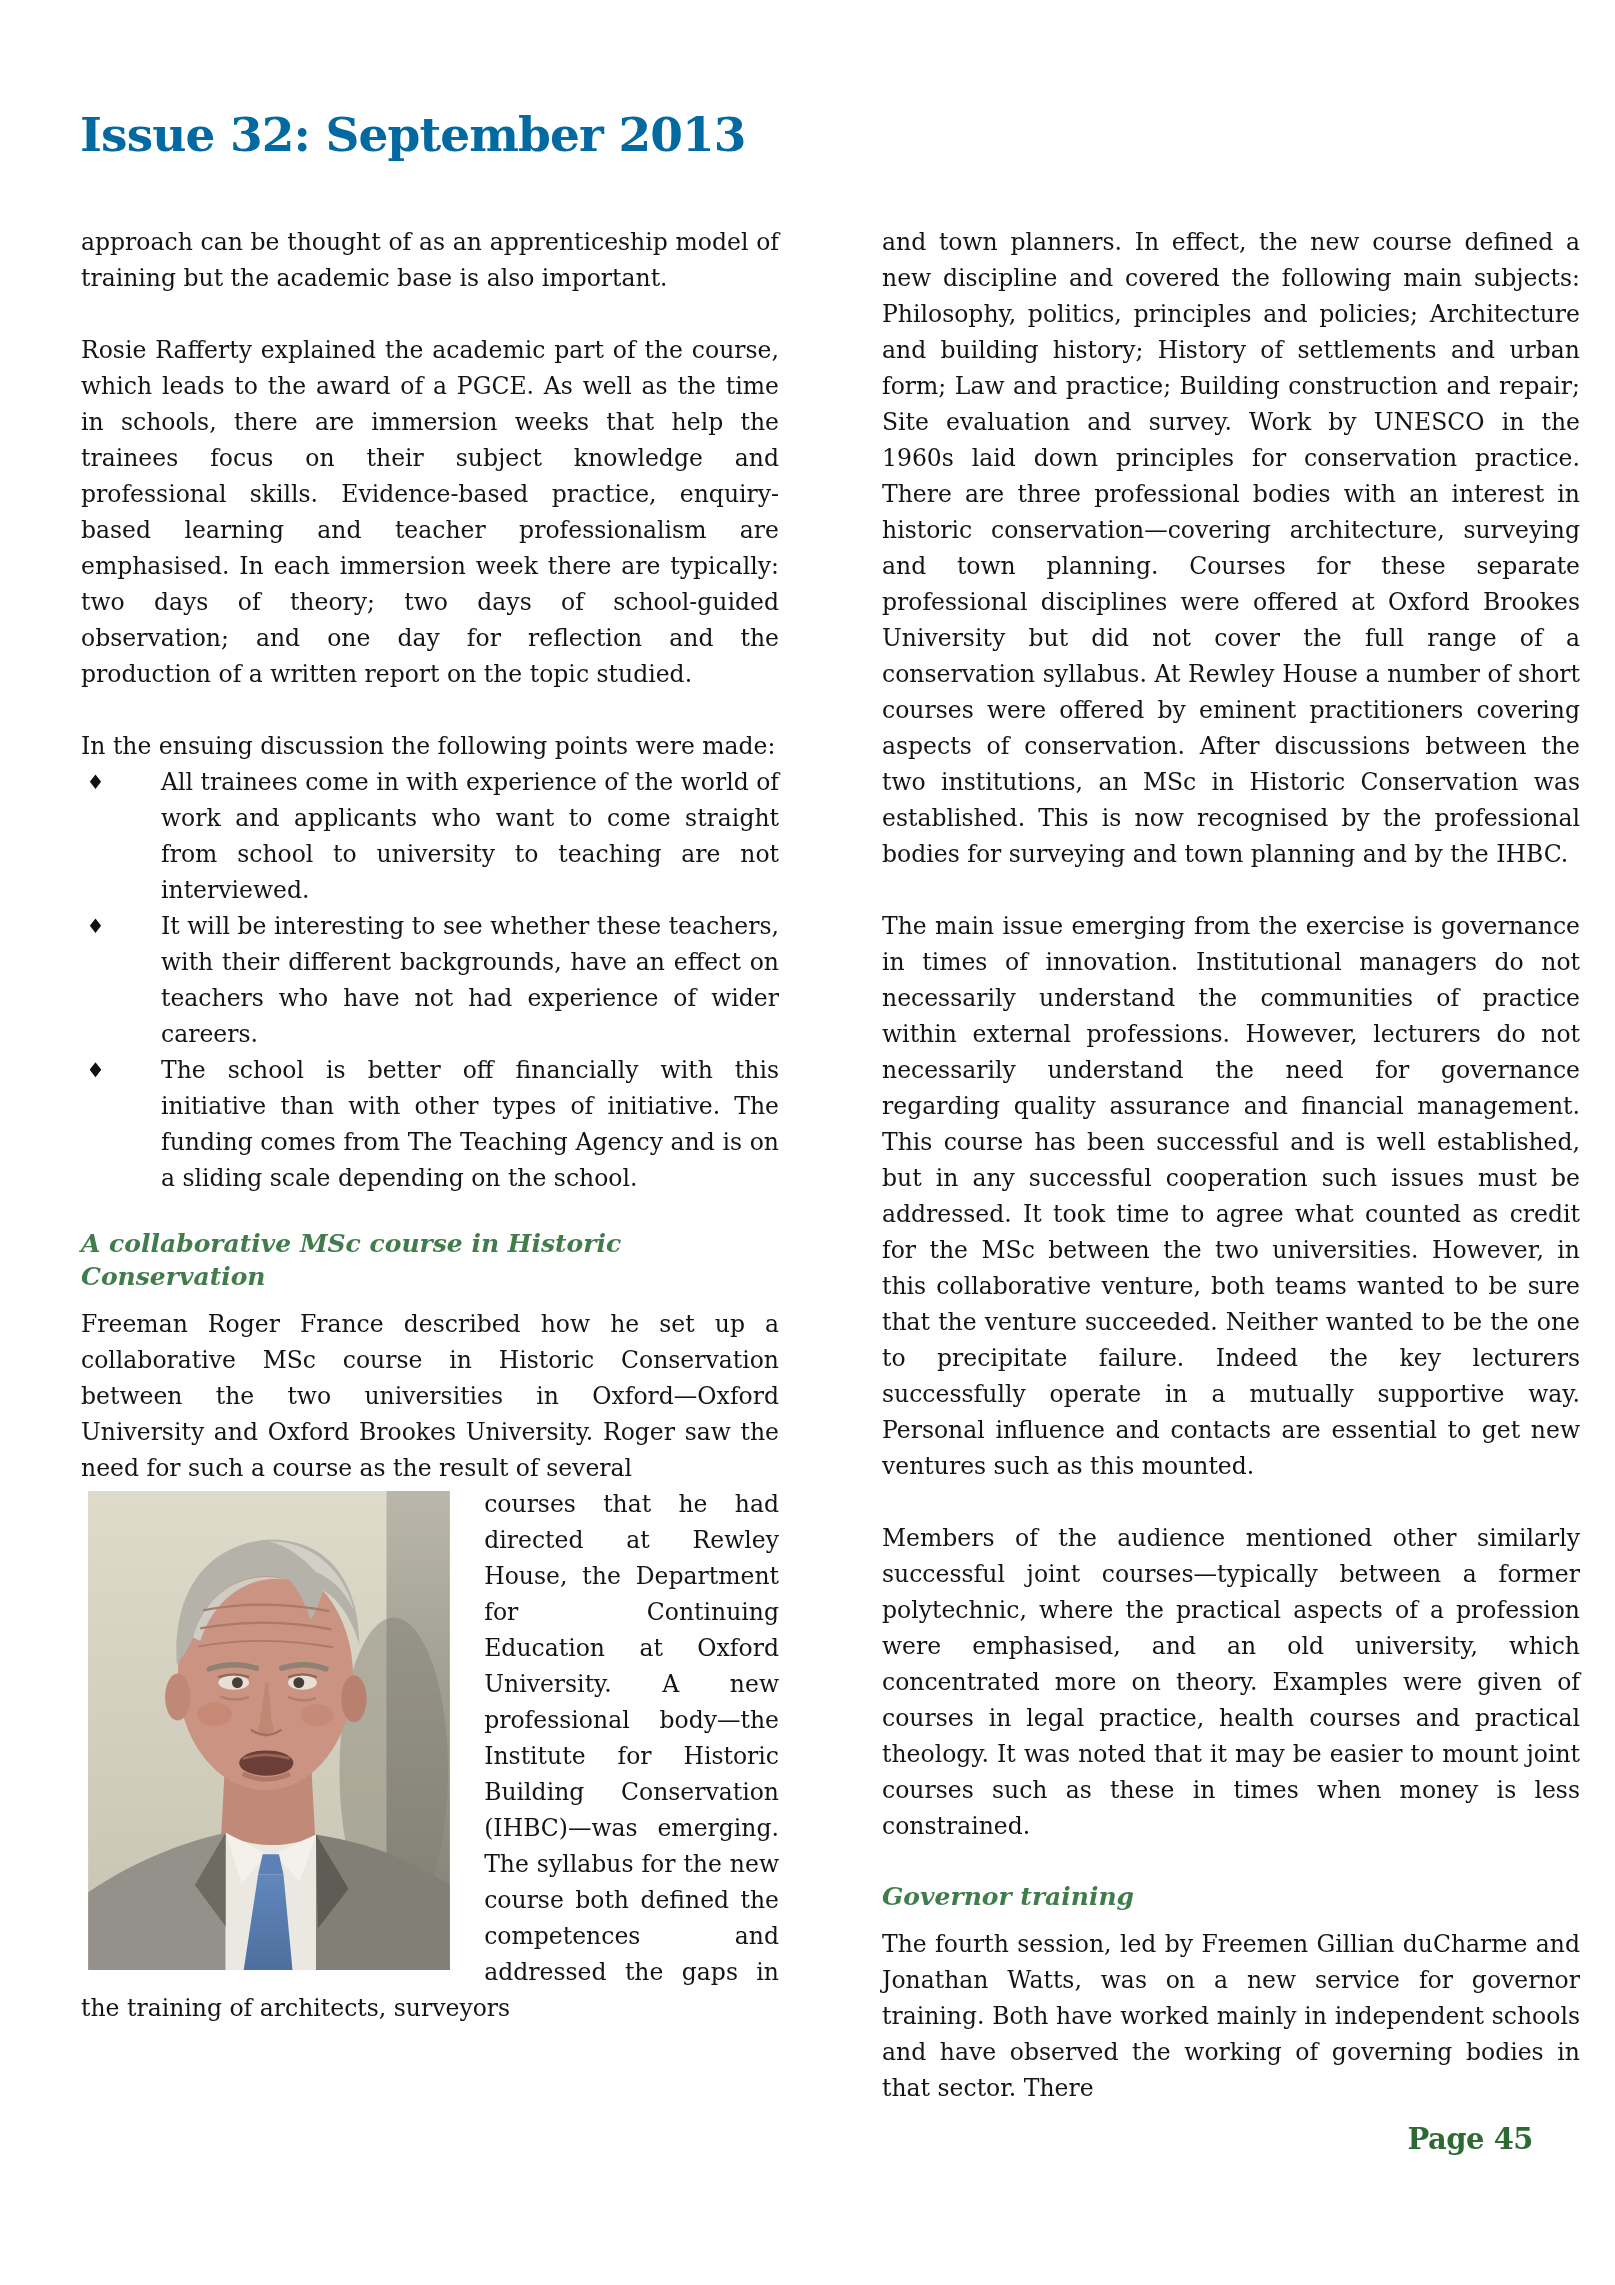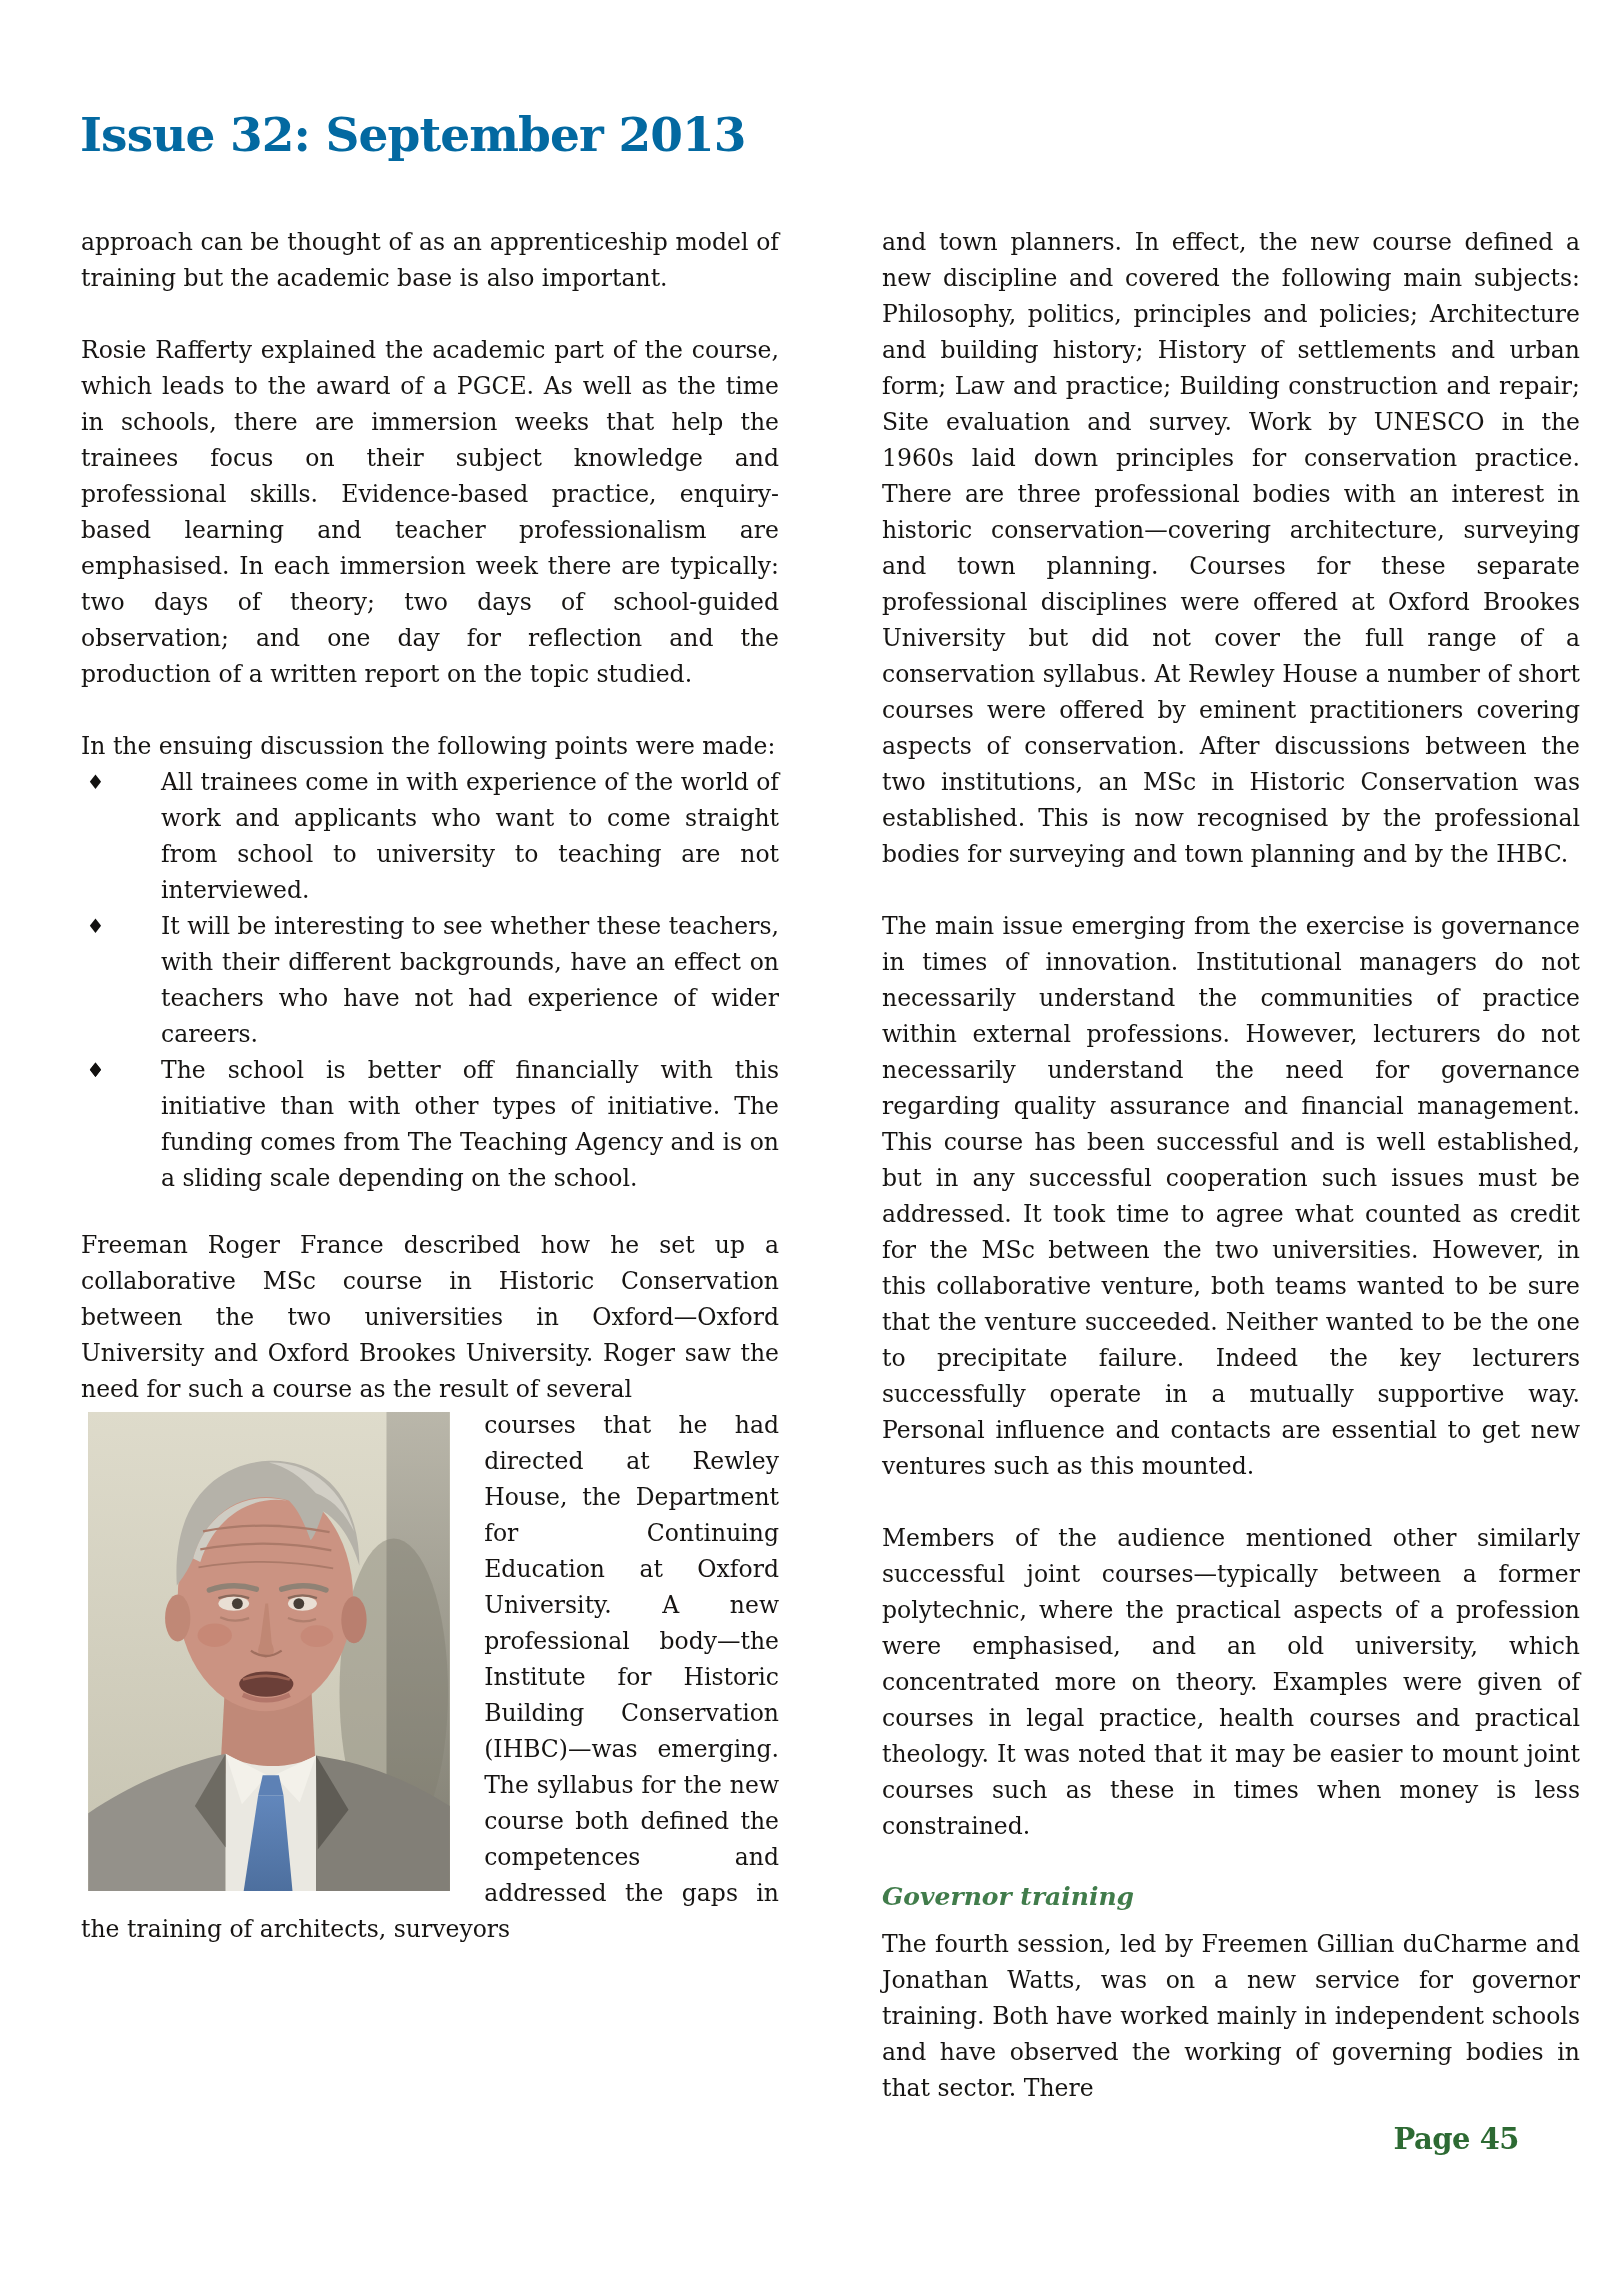--- a/index.html
+++ b/index.html
@@ -32,21 +32,21 @@
   }
   .subhead.gov{margin-top:17px;}
   .msc-wrap{overflow:hidden;}
   .msc-wrap::after{content:"";display:block;clear:both;}
   .portrait{
     float:left;width:362px;height:479px;margin:5.4px 34px 9px 7.2px;
     display:block;background:#d8d5c5;
   }
   .portrait svg{display:block;width:362px;height:479px;}
   .page-number{
-    position:absolute;right:97px;top:2122px;
+    position:absolute;right:83px;top:2122px;
     font-size:29px;font-weight:bold;letter-spacing:-0.5px;
     color:#2d6a33;white-space:nowrap;
   }
 </style>
 </head>
 <body>
 
 <div class="page">
 
   <div class="page-title">Issue 32: September 2013</div>
@@ -67,20 +67,21 @@
       </li>
       <li>
         <span class="diamond">♦</span>
       </li>
       <li>
         <span class="diamond">♦</span>
         <span>The school is better off financially with this initiative than with other types of initiative. The funding comes from The Teaching Agency and is on a sliding scale depending on the school.</span>
       </li>
     </ul>
 
+    <h3 class="subhead">A collaborative MSc course in Historic Conservation</h3>
 
     <p class="body-text tight">Freeman Roger France described how he set up a collaborative MSc course in Historic Conservation between the two universities in Oxford—Oxford University and Oxford Brookes University. Roger saw the need for such a course as the result of several</p>
 
     <div class="msc-wrap">
       <span class="portrait">
         <svg viewBox="0 0 400 530" xmlns="http://www.w3.org/2000/svg">
           <defs>
             <linearGradient id="bgGrad" x1="0" y1="0" x2="0" y2="1">
               <stop offset="0" stop-color="#dedbcb"></stop>
               <stop offset="1" stop-color="#c6c3b1"></stop>

